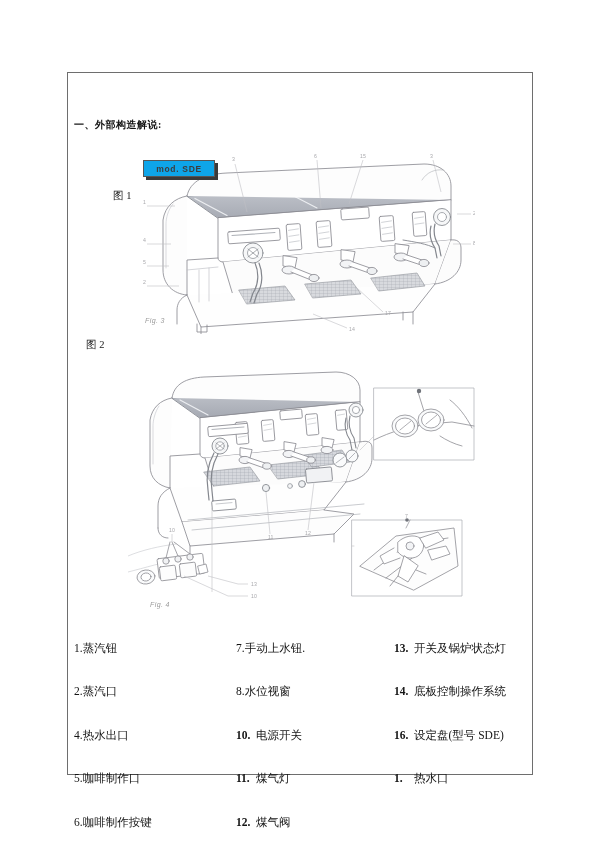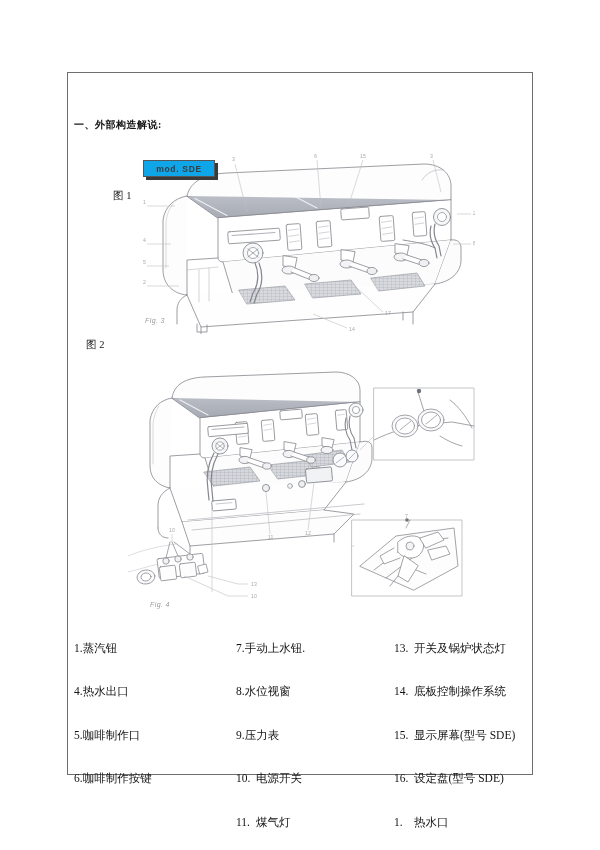--- a/index.html
+++ b/index.html
@@ -109,20 +109,21 @@
   .legend-item {
     font-size: 11.5px;
     line-height: 17.4px;
     color: #141414;
     white-space: nowrap;
   }
   .legend-item .num { }
   .legend-item.wide .num {
     display: inline-block;
     min-width: 20px;
+    font-weight: bold;
   }
 </style>
 </head>
 <body>
 
 <div id="page-frame"></div>
 
 <div id="section-title">一、外部构造解说:</div>
 
 <div id="fig1-label" class="fig-label">图 1</div>
@@ -454,35 +455,34 @@
     </g>
   </svg>
 </div>
 
 <div id="fig4-caption" class="fig-caption">Fig. 4</div>
 
 <div id="legend">
 
   <div class="legend-col" id="legend-col-1">
     <div class="legend-item"><span class="num">1.</span><span>蒸汽钮</span></div>
+    <div class="legend-item"><span class="num">2.</span><span>蒸汽口</span></div>
     <div class="legend-item"><span class="num">4.</span><span>热水出口</span></div>
     <div class="legend-item"><span class="num">5.</span><span>咖啡制作口</span></div>
     <div class="legend-item"><span class="num">6.</span><span>咖啡制作按键</span></div>
   </div>
 
   <div class="legend-col" id="legend-col-2">
     <div class="legend-item"><span class="num">7.</span><span>手动上水钮.</span></div>
     <div class="legend-item"><span class="num">8.</span><span>水位视窗</span></div>
-    <div class="legend-item"><span class="num">9.</span><span>压力表</span></div>
     <div class="legend-item wide"><span class="num">10.</span><span>电源开关</span></div>
     <div class="legend-item wide"><span class="num">11.</span><span>煤气灯</span></div>
     <div class="legend-item wide"><span class="num">12.</span><span>煤气阀</span></div>
   </div>
 
   <div class="legend-col" id="legend-col-3">
     <div class="legend-item wide"><span class="num">13.</span><span>开关及锅炉状态灯</span></div>
     <div class="legend-item wide"><span class="num">14.</span><span>底板控制操作系统</span></div>
-    <div class="legend-item wide"><span class="num">15.</span><span>显示屏幕(型号 SDE)</span></div>
     <div class="legend-item wide"><span class="num">16.</span><span>设定盘(型号 SDE)</span></div>
     <div class="legend-item wide"><span class="num">1.</span><span>热水口</span></div>
   </div>
 
 </div>
 
 </body></html>

